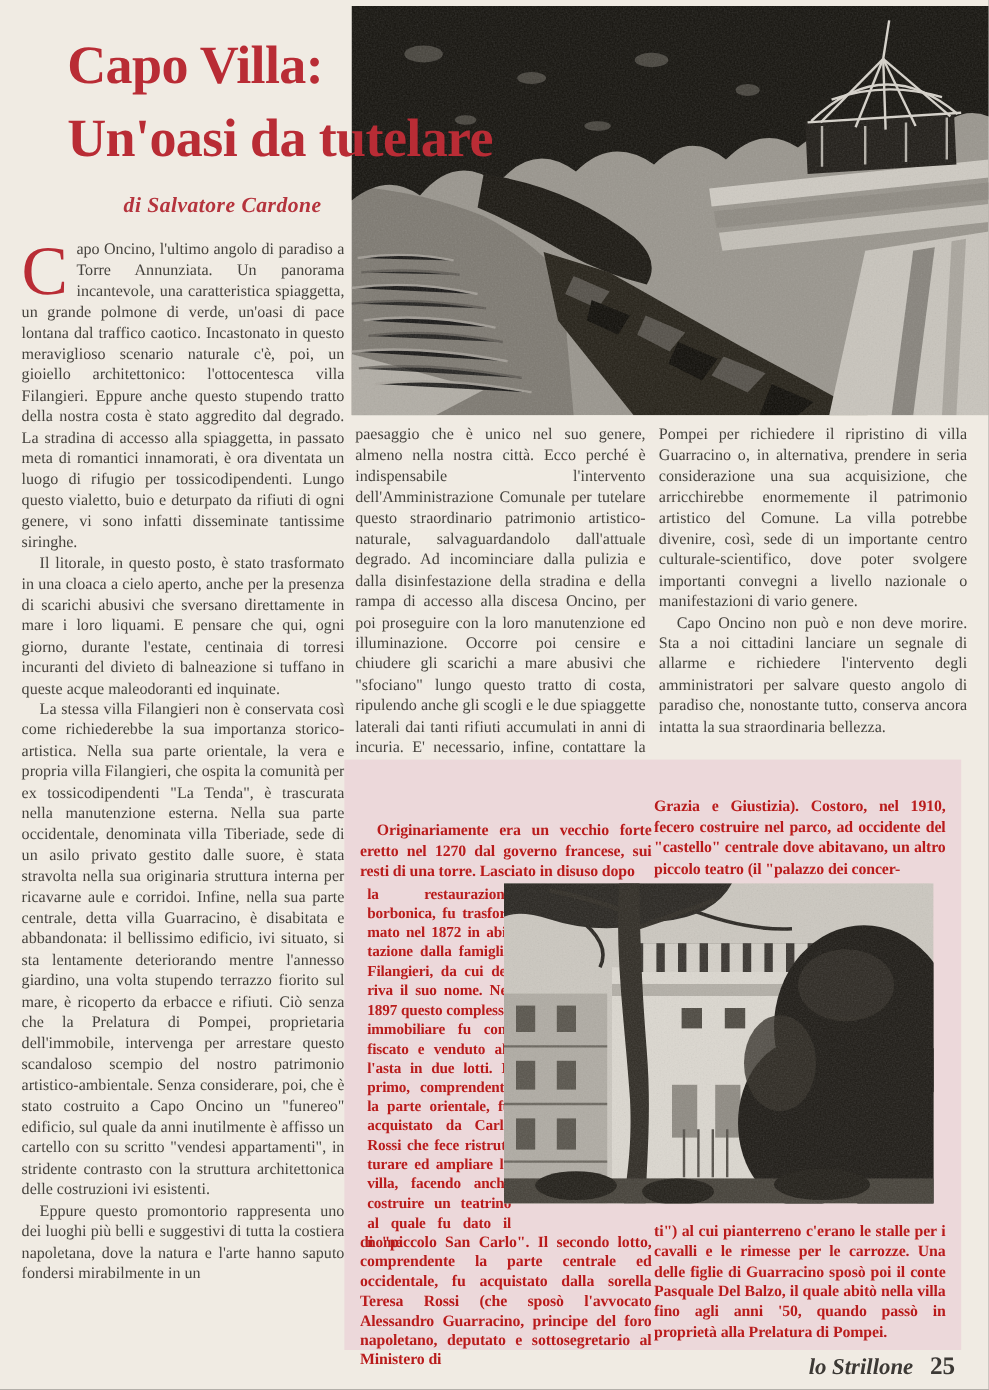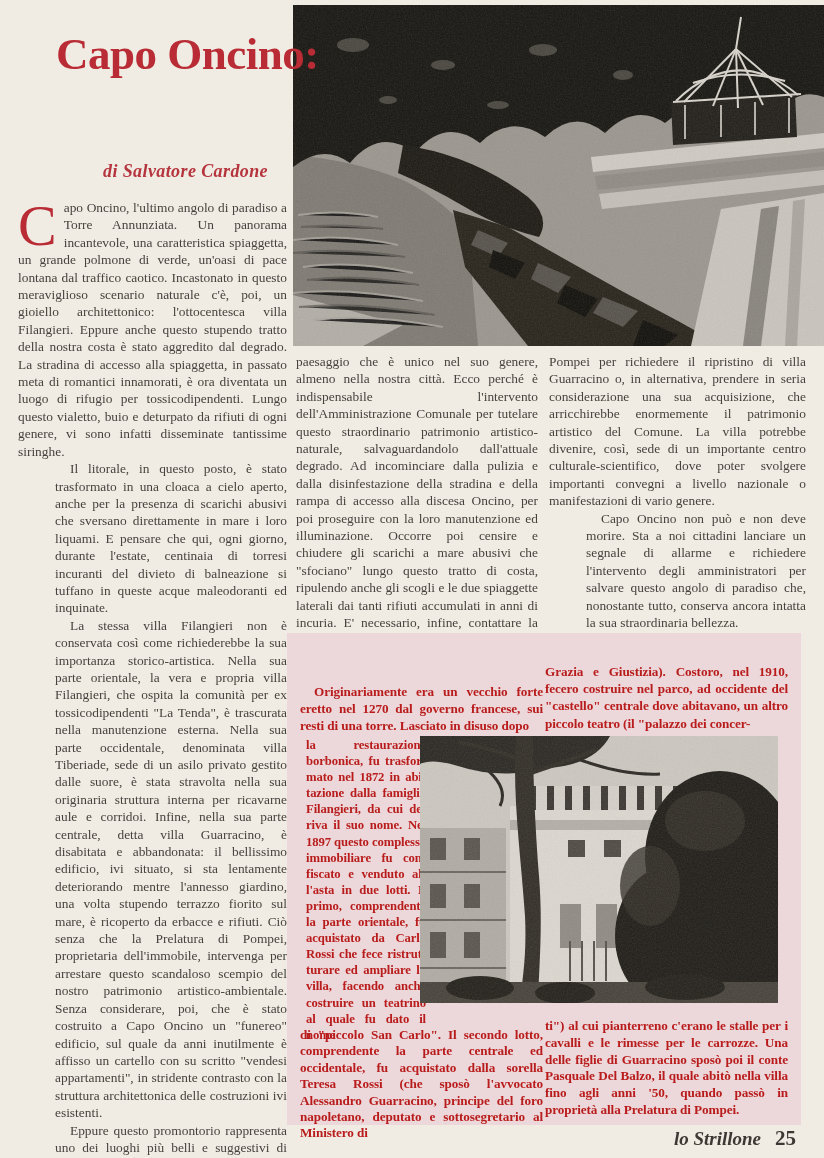--- a/index.html
+++ b/index.html
@@ -24,21 +24,21 @@
     position:absolute; left:2px; top:340px; z-index:0;
     font-size:112px; font-weight:bold; color:rgba(70,70,100,0.055);
     font-family:"Liberation Serif", serif;
   }
   
   .top-photo { position:absolute; left:293px; top:5px; width:531px; height:341px; z-index:1; }
   .top-photo svg, .villa-photo svg { display:block; width:100%; height:100%; }
   
   .bodytext { font-size:13.4px; line-height:17.4px; text-align:justify; hyphens:auto; }
   .bodytext p { margin:0; }
-  .bodytext p.ind { text-indent:15px;margin-left:37px; }
+  .bodytext p.ind { text-indent:15px; }
   .col1 { position:absolute; left:18px;  top:199px; width:269px; z-index:2; }
   .col2 { position:absolute; left:296px; top:353px; width:242px; }
   .col3 { position:absolute; left:549px; top:353px; width:257px; }
   .dropcap {
     float:left; font-size:58px; line-height:48px; color:#b92c35;
     padding:3px 7px 0 0; font-weight:normal;
   }
   
   .villa-box {
     position:absolute; left:287px; top:633px; width:514px; height:492px;
@@ -145,21 +145,22 @@
         <path d="M392,100 L392,134"></path>
           <path d="M428,100 L428,132"></path>
         <path d="M462,97 L462,130"></path>
           <path d="M496,93 L496,128"></path>
       </g>
       <rect width="531" height="341" filter="url(#grainA)" opacity="0.16"></rect>
     </svg>
   </div>
 
   <div class="headline">
-    <div>Capo Oncino:</div>
+    <div>Capo Villa:</div>
+    <div>Un'oasi da tutelare</div>
   </div>
   <div class="byline">di Salvatore Cardone</div>
 
   <div class="col1 bodytext">
     <p><span class="dropcap">C</span><span>apo Oncino, l'ultimo angolo di paradiso a Torre Annunziata. Un panorama incantevole, una caratteristica spiaggetta, un grande polmone di verde, un'oasi di pace lontana dal traffico caotico. Incastonato in questo meraviglioso scenario naturale c'è, poi, un gioiello architettonico: l'ottocentesca villa Filangieri. Eppure anche questo stupendo tratto della nostra costa è stato aggredito dal degrado. La stradina di accesso alla spiaggetta, in passato meta di romantici innamorati, è ora diventata un luogo di rifugio per tossicodipendenti. Lungo questo vialetto, buio e deturpato da rifiuti di ogni genere, vi sono infatti disseminate tantissime siringhe.</span></p>
     <p class="ind">Il litorale, in questo posto, è stato trasformato in una cloaca a cielo aperto, anche per la presenza di scarichi abusivi che sversano direttamente in mare i loro liquami. E pensare che qui, ogni giorno, durante l'estate, centinaia di torresi incuranti del divieto di balneazione si tuffano in queste acque maleodoranti ed inquinate.</p>
     <p class="ind">La stessa villa Filangieri non è conservata così come richiederebbe la sua importanza storico-artistica. Nella sua parte orientale, la vera e propria villa Filangieri, che ospita la comunità per ex tossicodipendenti "La Tenda", è trascurata nella manutenzione esterna. Nella sua parte occidentale, denominata villa Tiberiade, sede di un asilo privato gestito dalle suore, è stata stravolta nella sua originaria struttura interna per ricavarne aule e corridoi. Infine, nella sua parte centrale, detta villa Guarracino, è disabitata e abbandonata: il bellissimo edificio, ivi situato, si sta lentamente deteriorando mentre l'annesso giardino, una volta stupendo terrazzo fiorito sul mare, è ricoperto da erbacce e rifiuti. Ciò senza che la Prelatura di Pompei, proprietaria dell'immobile, intervenga per arrestare questo scandaloso scempio del nostro patrimonio artistico-ambientale. Senza considerare, poi, che è stato costruito a Capo Oncino un "funereo" edificio, sul quale da anni inutilmente è affisso un cartello con su scritto "vendesi appartamenti", in stridente contrasto con la struttura architettonica delle costruzioni ivi esistenti.</p>
     <p class="ind">Eppure questo promontorio rappresenta uno dei luoghi più belli e suggestivi di tutta la costiera napoletana, dove la natura e l'arte hanno saputo fondersi mirabilmente in un</p>
   </div>
 

